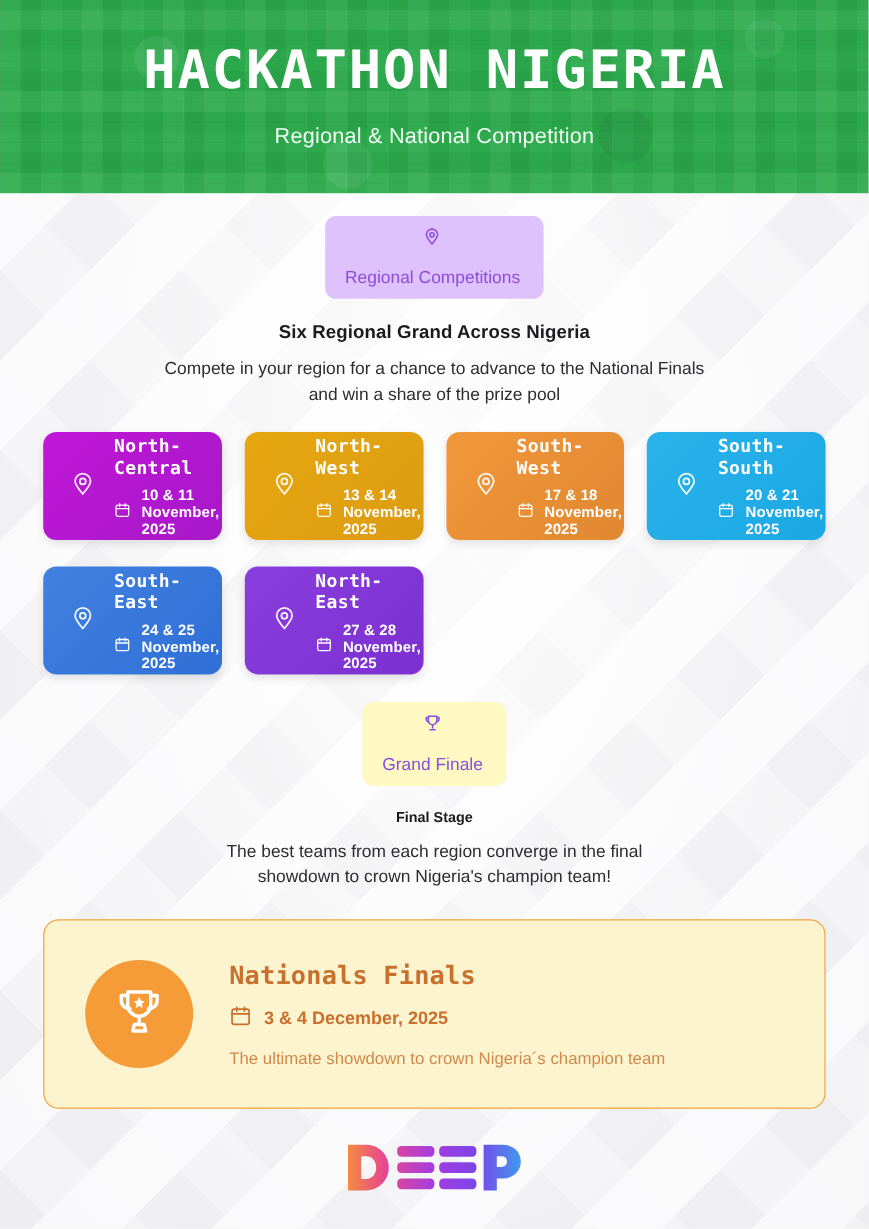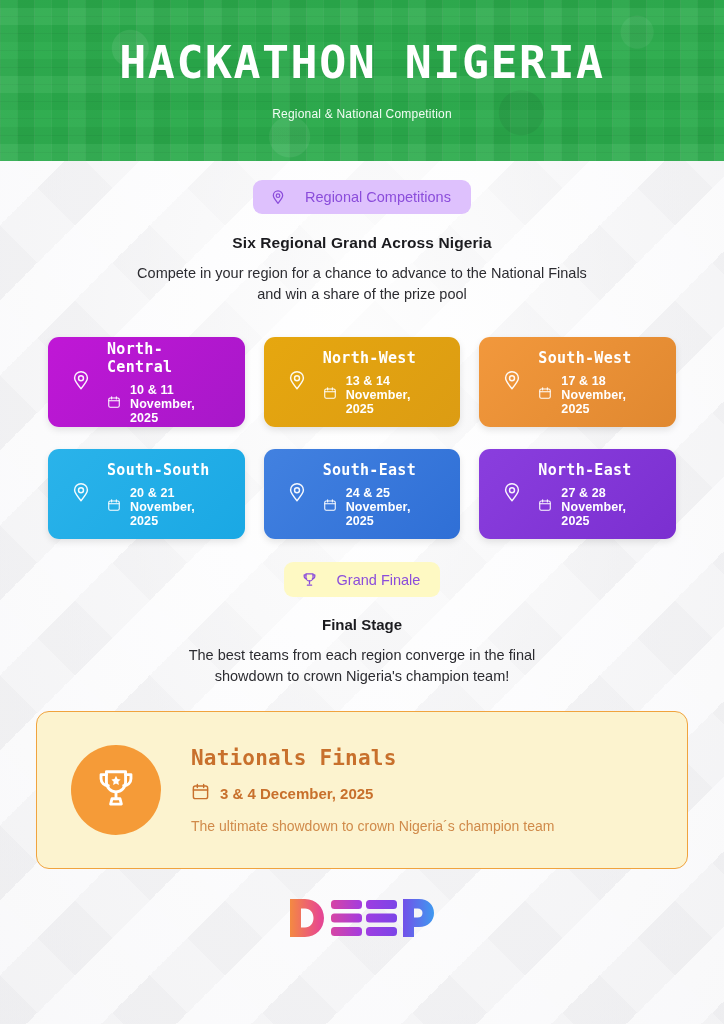--- a/index.html
+++ b/index.html
@@ -87,38 +87,39 @@
     font-size: 44px;
     letter-spacing: 1.5px;
     font-weight: 700;
     font-family: "DejaVu Sans Mono", "Liberation Mono", monospace;
     line-height: 1;
     transform: scaleX(1.02);
     text-shadow: 0 1px 0 rgba(0,0,0,0.04);
   }
   .site-subtitle {
     color: #f2fdf4;
-    font-size: 12px;
+    font-size: 18px;
     margin-top: 22px;
     font-weight: 400;
     letter-spacing: 0.2px;
   }
 
   
   .badge-row { display: flex; justify-content: center; }
   .pill {
     display: inline-flex;
     align-items: center;
     gap: 19px;
     background: #dec1fd;
     color: #8b4ddb;
     border-radius: 9px;
     padding: 9px 20px 9px 17px;
     font-size: 14.5px;
     font-weight: 500;
+    flex-direction: column;
   }
   .pill svg { display: block; }
 
   
   .sec-title {
     text-align: center;
     font-size: 15.5px;
     font-weight: 700;
     color: #1b1b1f;
     margin-top: 20px;
@@ -128,24 +129,24 @@
     text-align: center;
     font-size: 14.5px;
     color: #2c2c31;
     margin-top: 11px;
     line-height: 1.45;
   }
 
   
   .region-grid {
     display: grid;
-    grid-template-columns: 1fr 1fr 1fr;
+    grid-template-columns: 1fr 1fr 1fr 1fr;
     gap: 22px 19px;
-    padding: 0 48px;
-    margin-top: 32px;
+    padding: 0 36px;
+    margin-top: 20px;
   }
   .region-card {
     height: 90px;
     border-radius: 11px;
     display: flex;
     align-items: center;
     gap: 15px;
     padding: 0 20px 0 22px;
     color: #ffffff;
     box-shadow: 0 3px 7px rgba(0,0,0,0.10);
@@ -166,21 +167,21 @@
     gap: 9px;
     font-size: 12.5px;
     font-weight: 700;
     letter-spacing: 0.1px;
   }
 
   
   .finale-badge-wrap { margin-top: 23px; }
   .finale-title {
     text-align: center;
-    font-size: 15px;
+    font-size: 12px;
     font-weight: 700;
     color: #1b1b1f;
     margin-top: 19px;
   }
   .finale-desc {
     text-align: center;
     font-size: 14.5px;
     color: #2c2c31;
     margin-top: 12px;
     line-height: 1.45;

